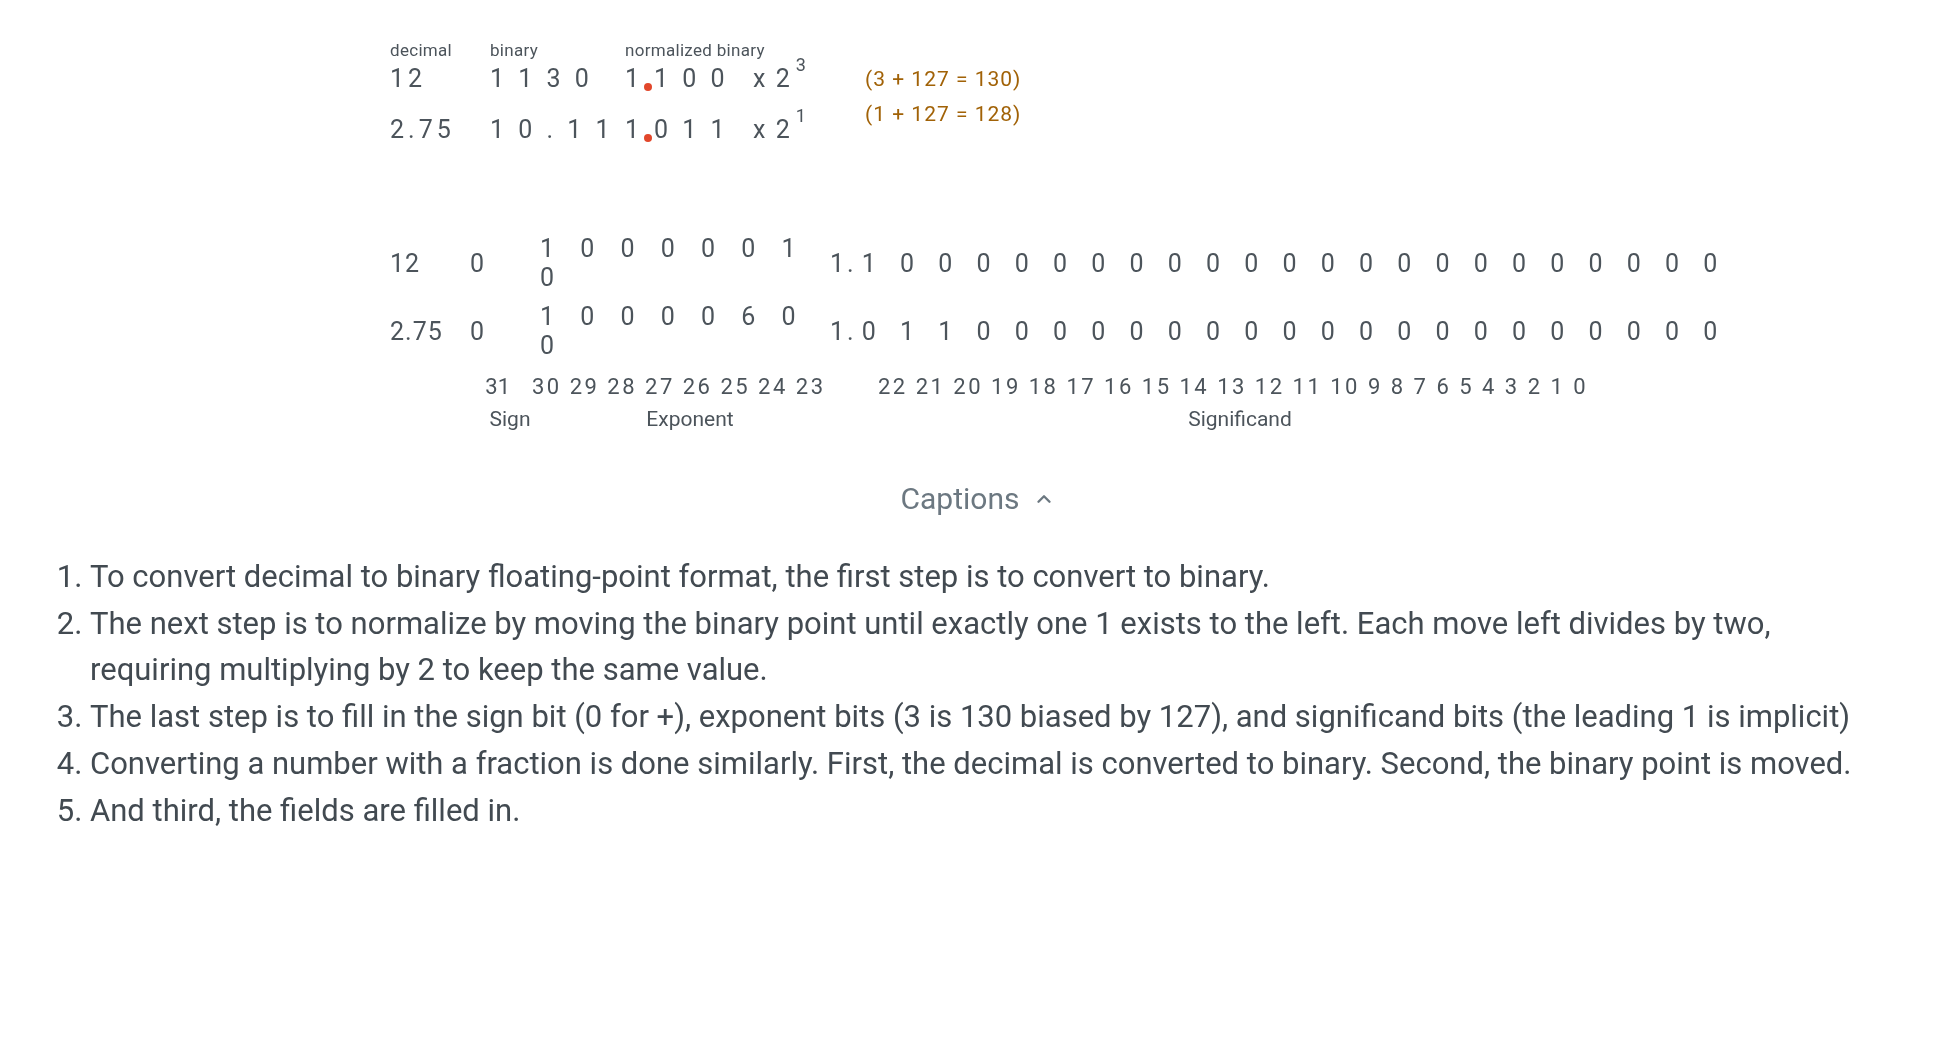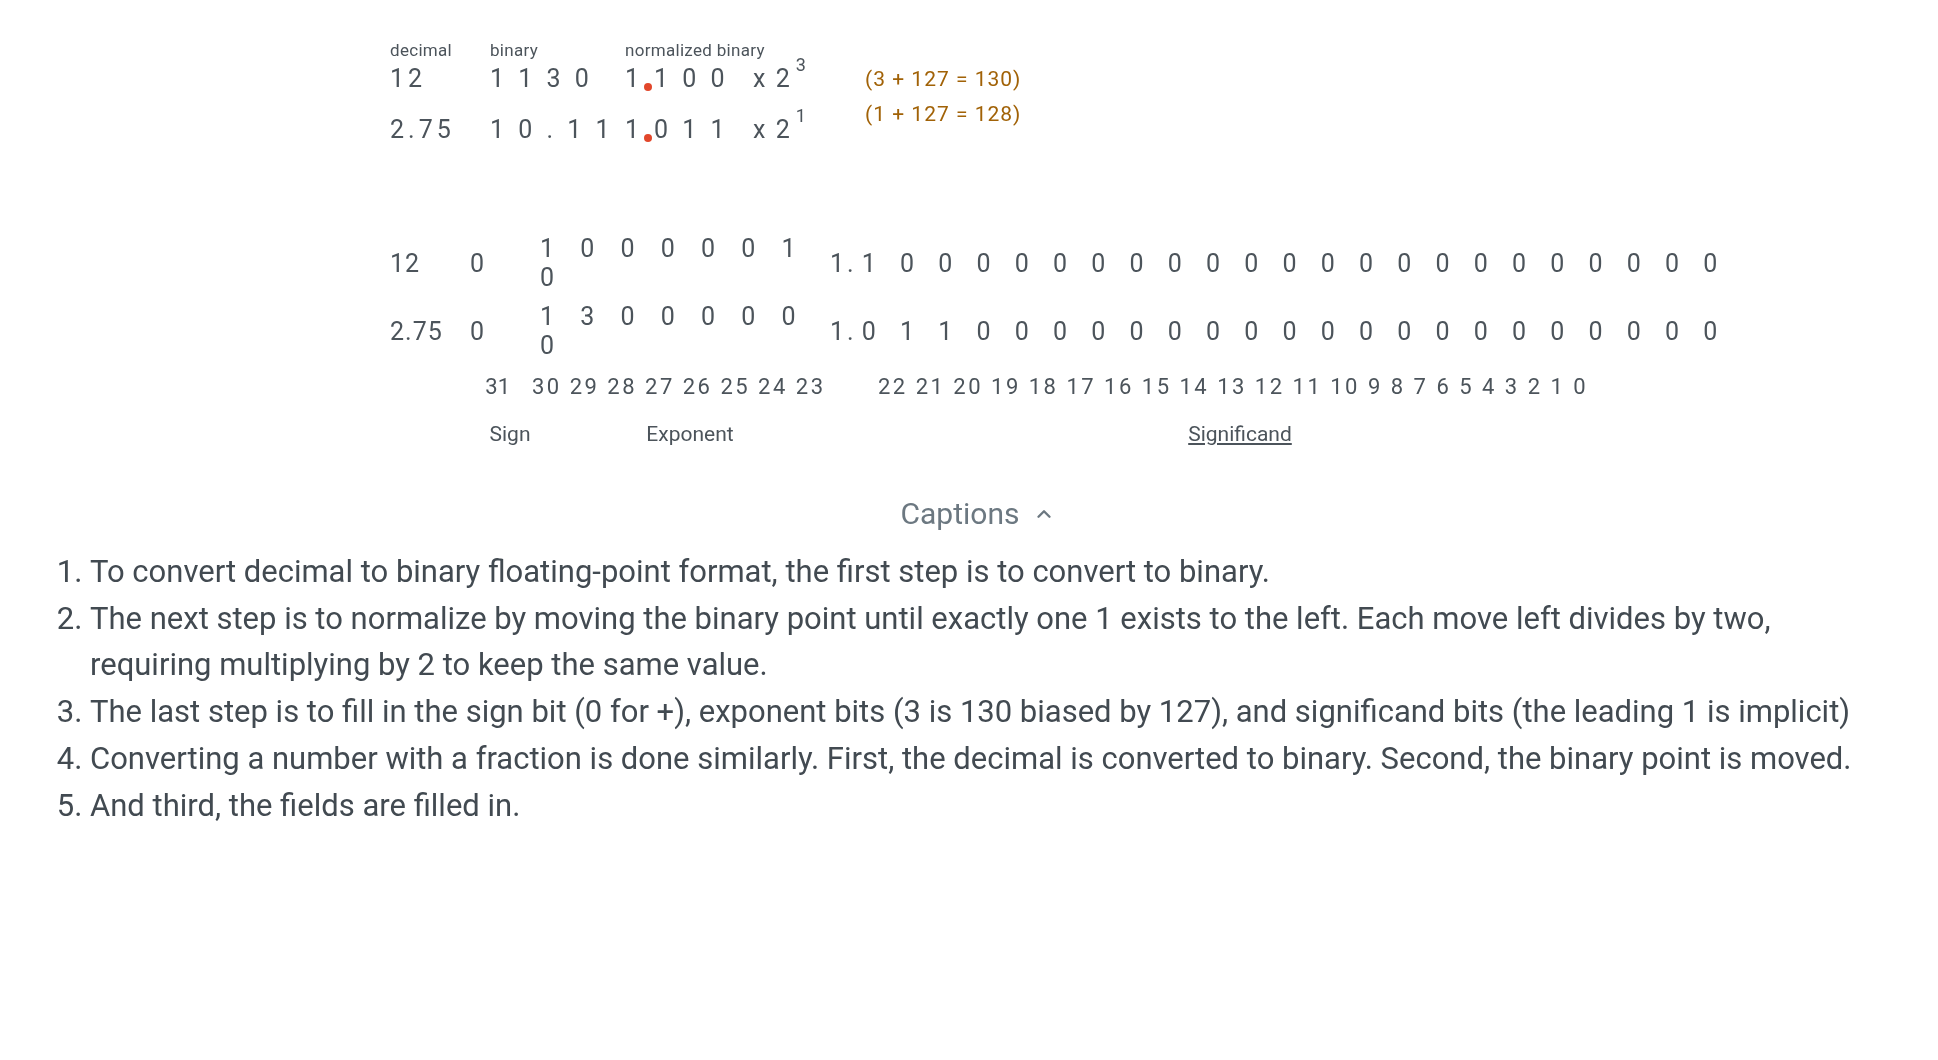--- a/index.html
+++ b/index.html
@@ -53,43 +53,44 @@
   .sign-col  { width:70px; text-align:left; letter-spacing:2px; }
   .exp-col   { width:290px; letter-spacing:10px; }
   .mant-col  { letter-spacing:9px; white-space:nowrap; }
   .mant-lead { letter-spacing:3px; margin-right:5px; }
 
   .bit-index-row { display:flex; padding-left:0; font-size:22px; color:#4c545b; margin-top:14px; }
   .bit-idx-sign  { width:80px; text-align:right; padding-right:20px; }
   .bit-idx-exp   { width:300px; letter-spacing:2.5px; padding-left:2px; }
   .bit-idx-mant  { letter-spacing:2.5px; padding-left:48px; }
 
-  .field-labels { display:flex; font-size:21px; color:#4c545b; margin-top:23px; }
+  .field-labels { display:flex; font-size:21px; color:#4c545b; margin-top:8px; }
   .fl-sign { width:120px; text-align:center; padding-left:20px; }
   .fl-exp  { width:260px; text-align:center; }
-  .fl-mant { width:700px; text-align:center; padding-left:140px;text-decoration:underline; }
+  .fl-mant { width:700px; text-align:center; padding-left:140px; }
 
   
   .captions-header {
     display:flex; align-items:center;
     padding: 26px 0 18px 18px;
     font-size: 30px;
     color:#6c7881;
     cursor:pointer;
     justify-content:center;
   }
   .captions-header .chev {
     margin-left:14px;
     width:22px; height:22px;
   }
   .captions-list {
     padding: 0 40px 40px 60px;
     font-size: 31px;
     color:#424a51;
     line-height:1.46;
+    margin-top:20px;
   }
   .captions-list li { list-style-position:outside; margin-left:30px; margin-bottom:2px; }
   ol.captions-list { counter-reset: none; }
 </style>
 </head>
 <body>
 
 <div class="wrap">
 
   <div class="figure-area">
@@ -142,21 +143,21 @@
       <div class="sign-col">0</div>
       <div class="exp-col">1 0 0 0 0 0 1 0</div>
       <div class="mant-col">
         <span class="mant-lead">1.</span><span>1 0 0 0 0 0 0 0 0 0 0 0 0 0 0 0 0 0 0 0 0 0 0</span>
       </div>
     </div>
 
     <div class="ieee-row">
       <div class="ieee-label">2.75</div>
       <div class="sign-col">0</div>
-      <div class="exp-col">1 3 0 0 0 0 0 0</div>
+      <div class="exp-col">1 0 0 0 0 6 0 0</div>
       <div class="mant-col">
         <span class="mant-lead">1.</span><span>0 1 1 0 0 0 0 0 0 0 0 0 0 0 0 0 0 0 0 0 0 0 0</span>
       </div>
     </div>
 
     <div class="bit-index-row">
       <div style="width:60px;"></div>
       <div class="bit-idx-sign">31</div>
       <div class="bit-idx-exp">30 29 28 27 26 25 24 23</div>
       <div class="bit-idx-mant">22 21 20 19 18 17 16 15  14 13 12 11 10  9  8  7   6  5  4  3  2  1  0</div>

